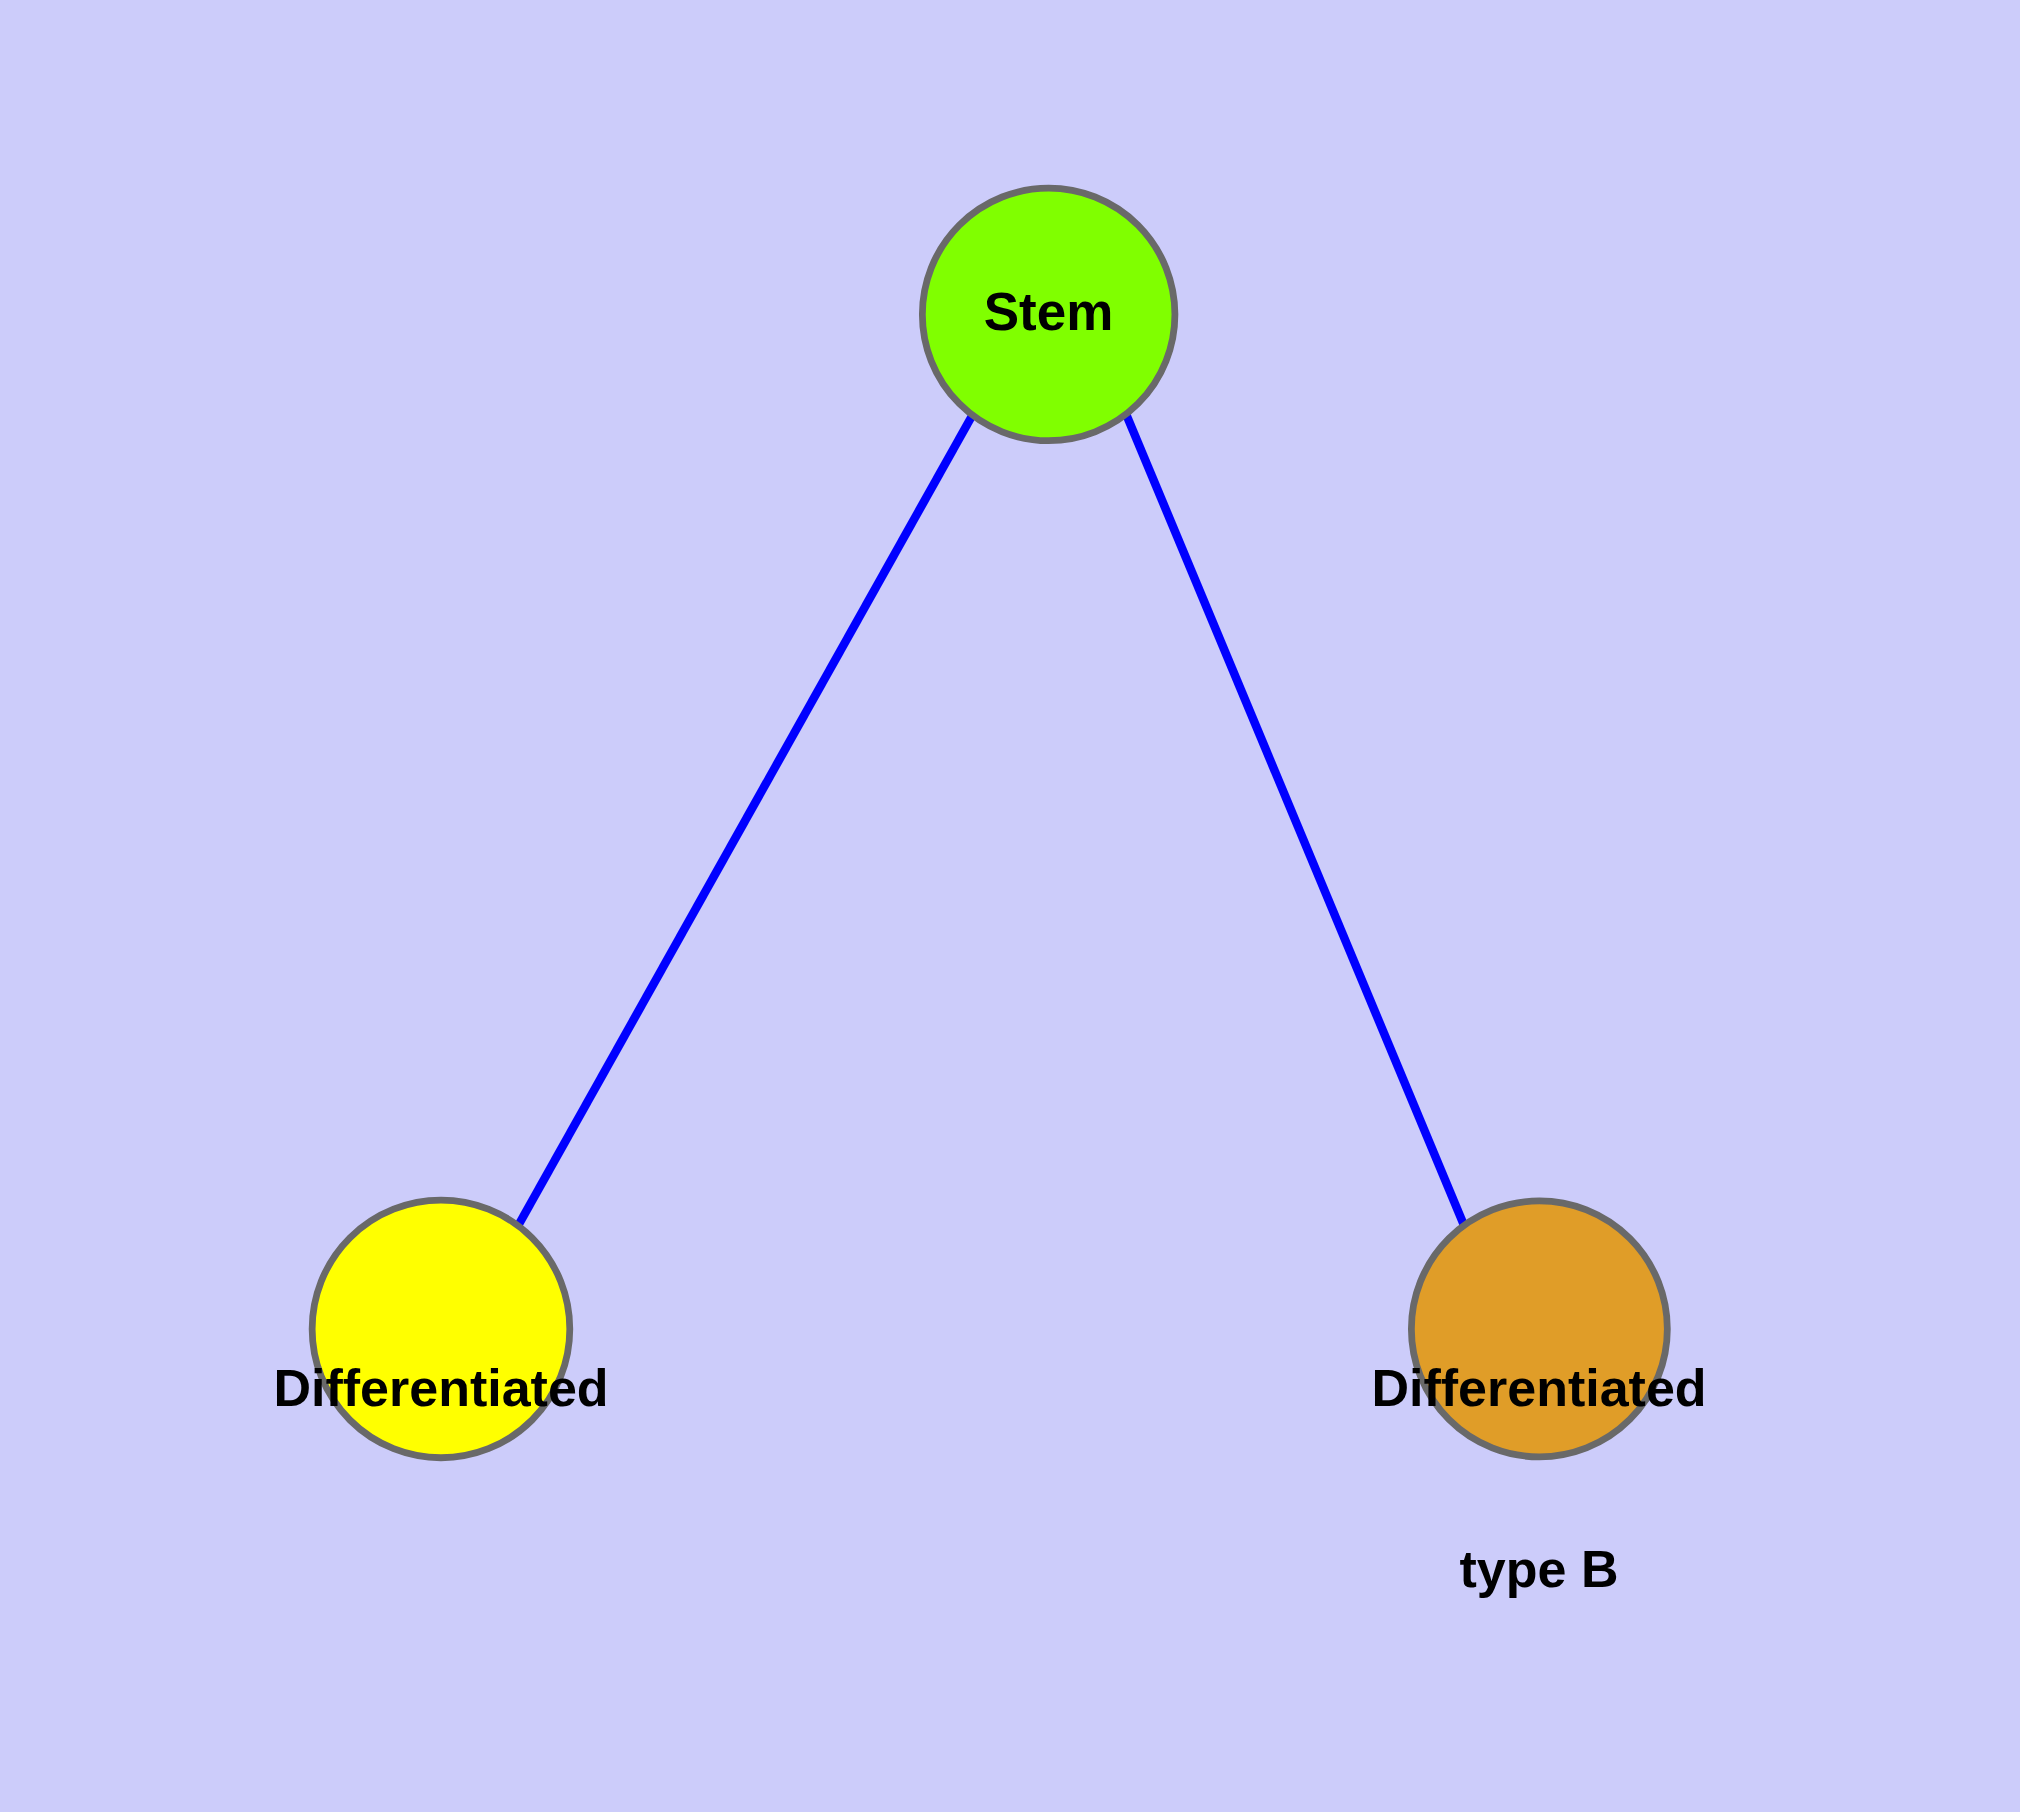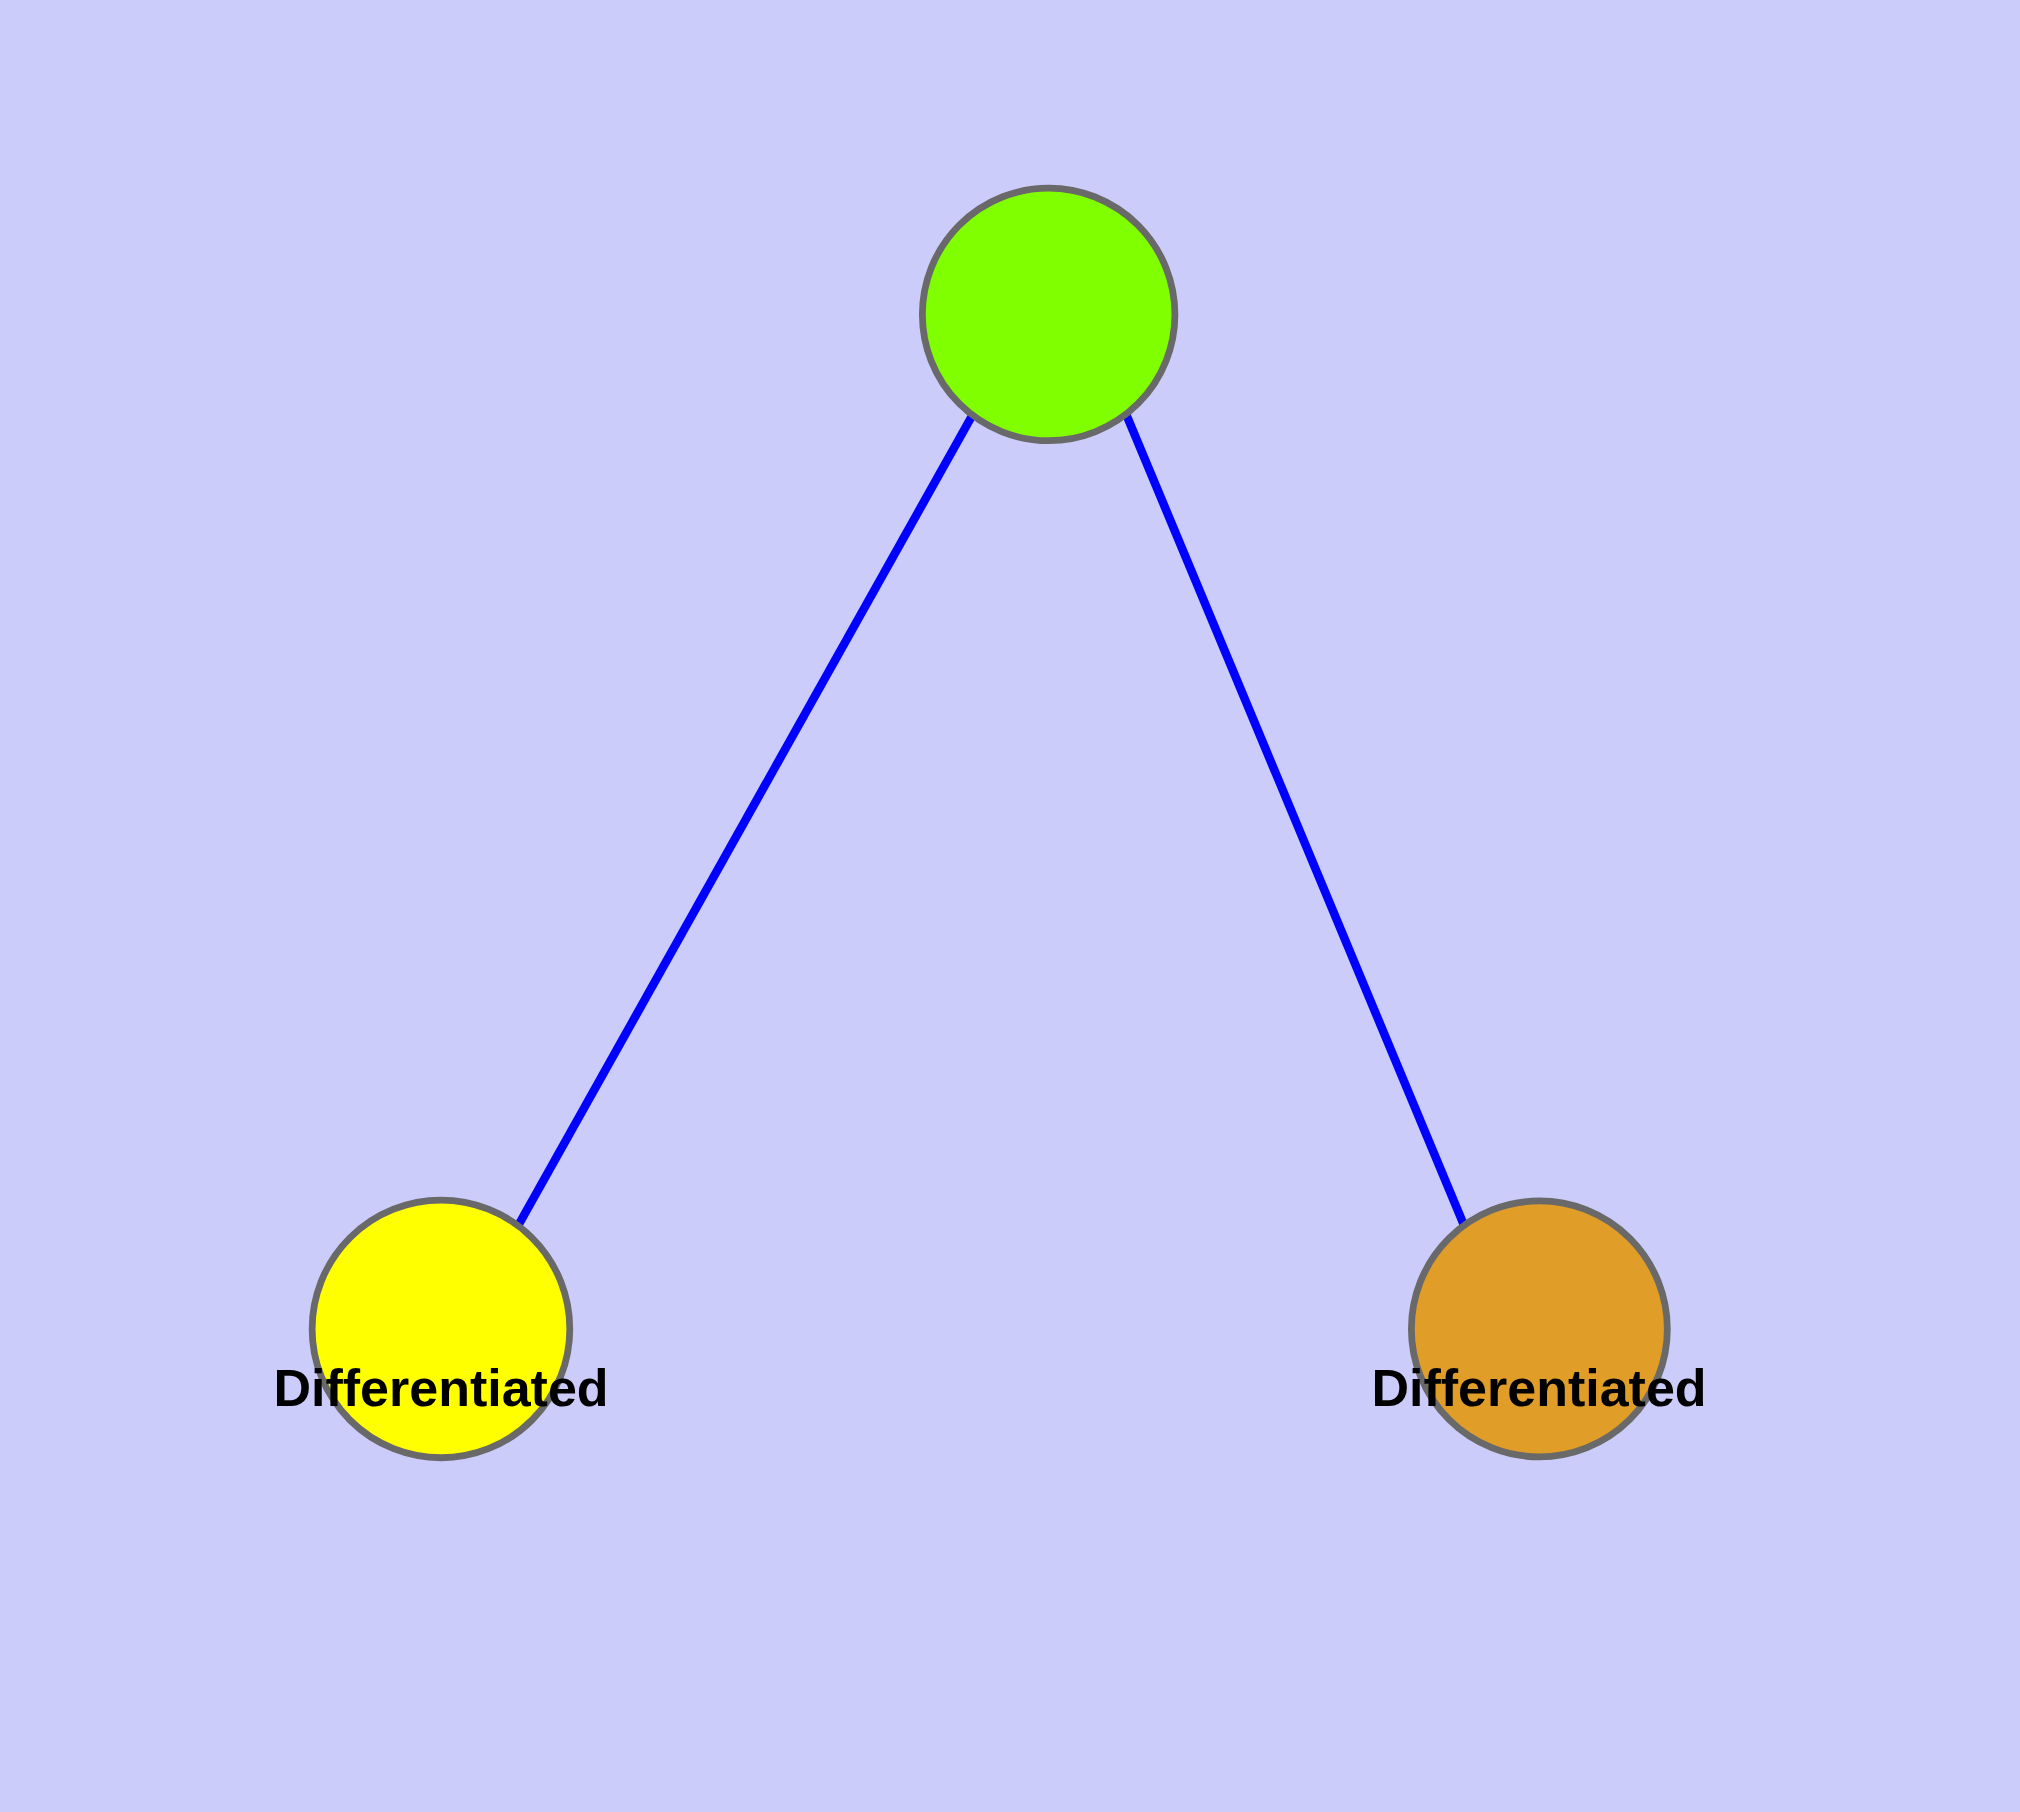--- a/index.html
+++ b/index.html
@@ -84,23 +84,25 @@
       <line class="edge-line" x1="1329" y1="490" x2="1728" y2="1448"></line>
     </g>
 
     <g>
       <circle class="node-circle" cx="1237" cy="371" r="149" fill="#80ff00"></circle>
       <circle class="node-circle" cx="520" cy="1568" r="152" fill="#ffff00"></circle>
       <circle class="node-circle" cx="1816" cy="1568" r="151" fill="#e09d28"></circle>
     </g>
   </svg>
 
+  <div class="node-label inner" id="label-stem">Stem</div>
 
   <div class="node-label outer" id="label-type-a">
     <div>Differentiated</div>
   </div>
 
   <div class="node-label outer" id="label-type-b">
     <div>Differentiated</div>
+    <div>type B</div>
   </div>
 
 </div>
 
 
 </body></html>

